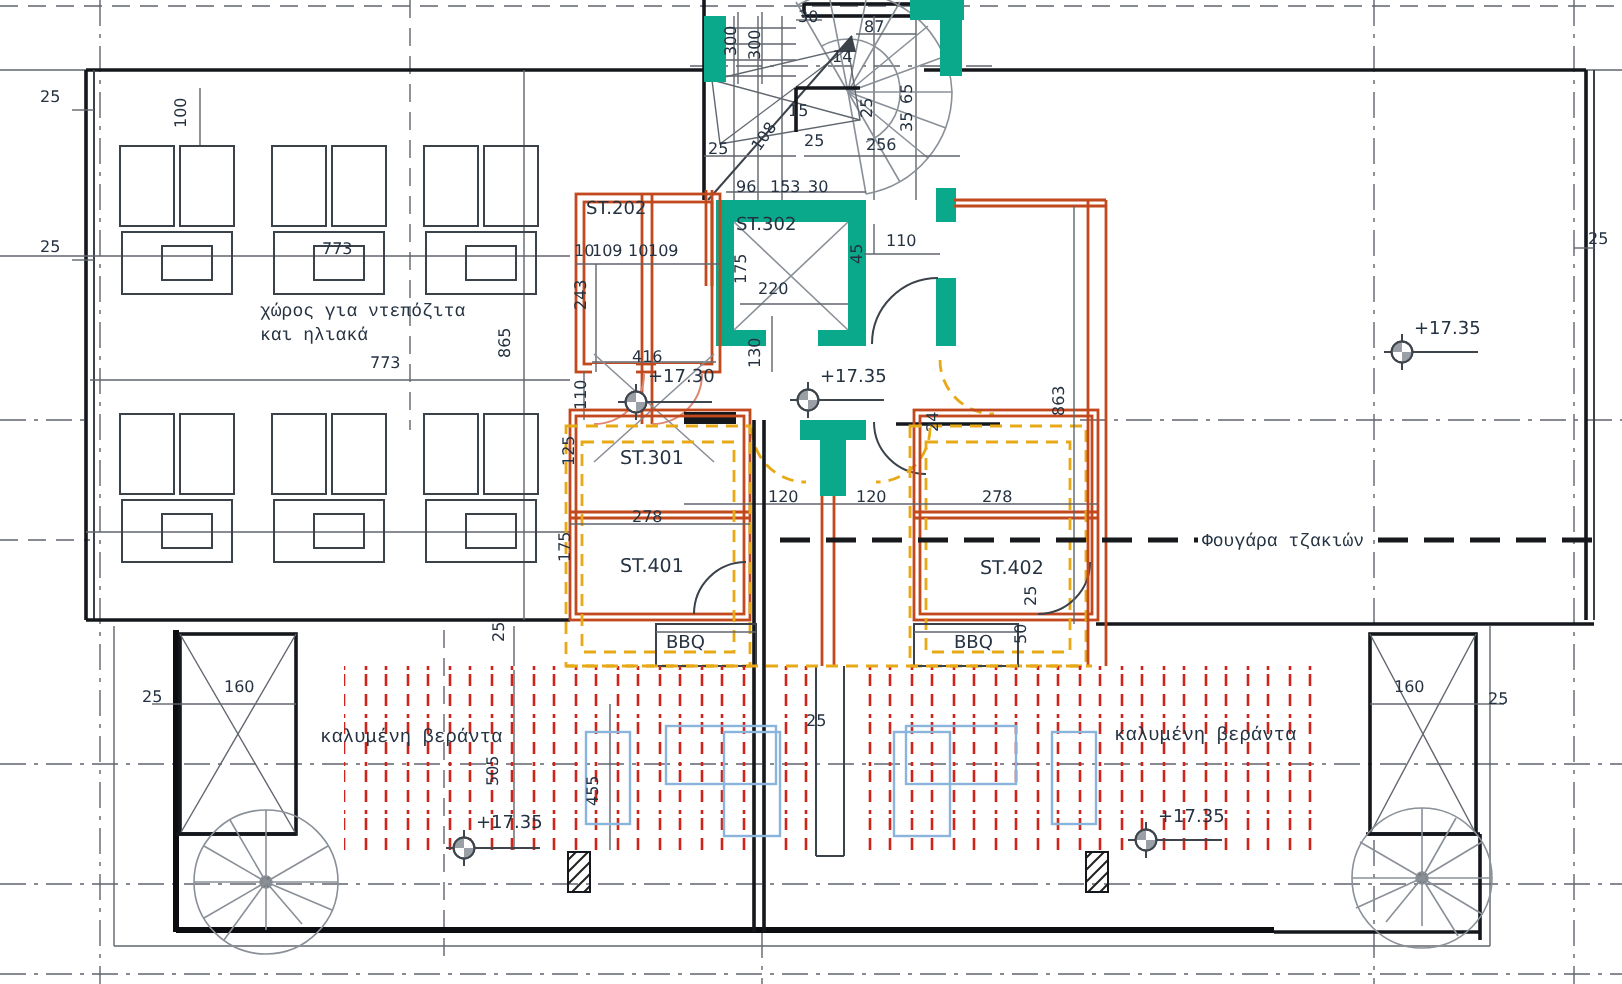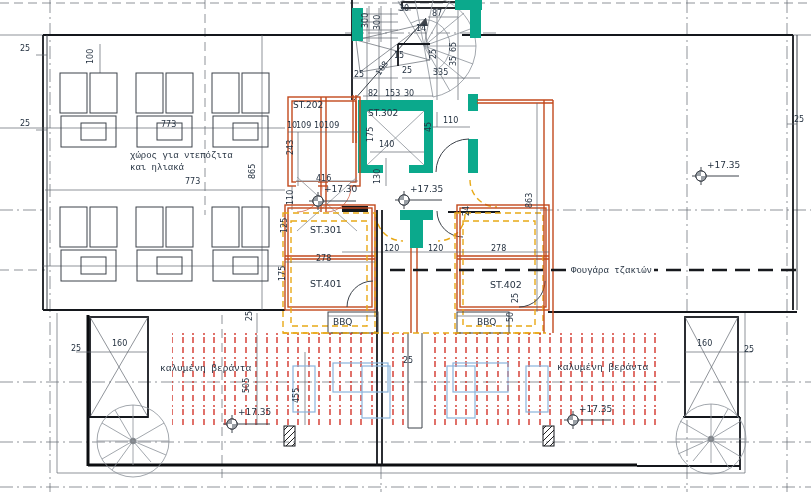--- a/index.html
+++ b/index.html
@@ -355,21 +355,21 @@
   <use href="#lvlsym" x="232" y="424"></use>
   <use href="#lvlsym" x="573" y="420"></use>
 
   <line class="thin" x1="787" y1="124" x2="797" y2="124"></line>
 </svg>
 
 <span class="t t9 ser" style="left:130px;top:151px;">χώρος για ντεπόζιτα</span>
 <span class="t t9 ser" style="left:130px;top:163px;">και ηλιακά</span>
 <span class="t t10 ser" style="left:160px;top:363px;">καλυμένη βεράντα</span>
 <span class="t t10 ser" style="left:557px;top:362px;">καλυμένη βεράντα</span>
-<span class="t t9 ser bgw" style="left:569px;top:266px;">Φουγάρα τζακιών</span>
+<span class="t t9 ser bgw" style="left:599px;top:266px;">Φουγάρα τζακιών</span>
 <span class="t t9" style="left:333px;top:317px;">BBQ</span>
 <span class="t t9" style="left:477px;top:317px;">BBQ</span>
 
 <span class="t t9" style="left:293px;top:100px;">ST.202</span>
 <span class="t t9" style="left:328px;top:108px;margin-left:40px;">ST.302</span>
 <span class="t t10" style="left:310px;top:224px;">ST.301</span>
 <span class="t t10" style="left:310px;top:278px;">ST.401</span>
 <span class="t t10" style="left:490px;top:279px;">ST.402</span>
 
 <span class="t t9" style="left:324px;top:184px;">+17.30</span>
@@ -389,31 +389,31 @@
 <span class="t" style="left:296px;top:121px;">109</span>
 <span class="t" style="left:314px;top:121px;">10</span>
 <span class="t" style="left:324px;top:121px;">109</span>
 <span class="t v" style="left:361px;top:28px;">300</span>
 <span class="t v" style="left:373px;top:30px;">300</span>
 <span class="t" style="left:399px;top:4px;">30</span>
 <span class="t" style="left:432px;top:9px;">87</span>
 <span class="t" style="left:354px;top:70px;">25</span>
 <span class="t d55" style="left:374px;top:72px;">108</span>
 <span class="t" style="left:402px;top:66px;">25</span>
-<span class="t" style="left:433px;top:68px;">335</span>
-<span class="t" style="left:368px;top:89px;">82</span>
+<span class="t" style="left:433px;top:68px;">256</span>
+<span class="t" style="left:368px;top:89px;">96</span>
 <span class="t" style="left:385px;top:89px;">153</span>
 <span class="t" style="left:404px;top:89px;">30</span>
 <span class="t" style="left:394px;top:51px;">15</span>
 <span class="t" style="left:416px;top:24px;">14</span>
 <span class="t v" style="left:449px;top:52px;">65</span>
 <span class="t v" style="left:449px;top:66px;">35</span>
 <span class="t v" style="left:429px;top:59px;">25</span>
 <span class="t v" style="left:366px;top:142px;">175</span>
-<span class="t" style="left:379px;top:140px;">140</span>
+<span class="t" style="left:379px;top:140px;">220</span>
 <span class="t" style="left:443px;top:116px;">110</span>
 <span class="t v" style="left:424px;top:132px;">45</span>
 <span class="t v" style="left:373px;top:184px;">130</span>
 <span class="t v" style="left:286px;top:205px;">110</span>
 <span class="t" style="left:316px;top:174px;">416</span>
 <span class="t v" style="left:280px;top:233px;">125</span>
 <span class="t" style="left:316px;top:254px;">278</span>
 <span class="t v" style="left:278px;top:281px;">175</span>
 <span class="t" style="left:384px;top:244px;">120</span>
 <span class="t" style="left:428px;top:244px;">120</span>

